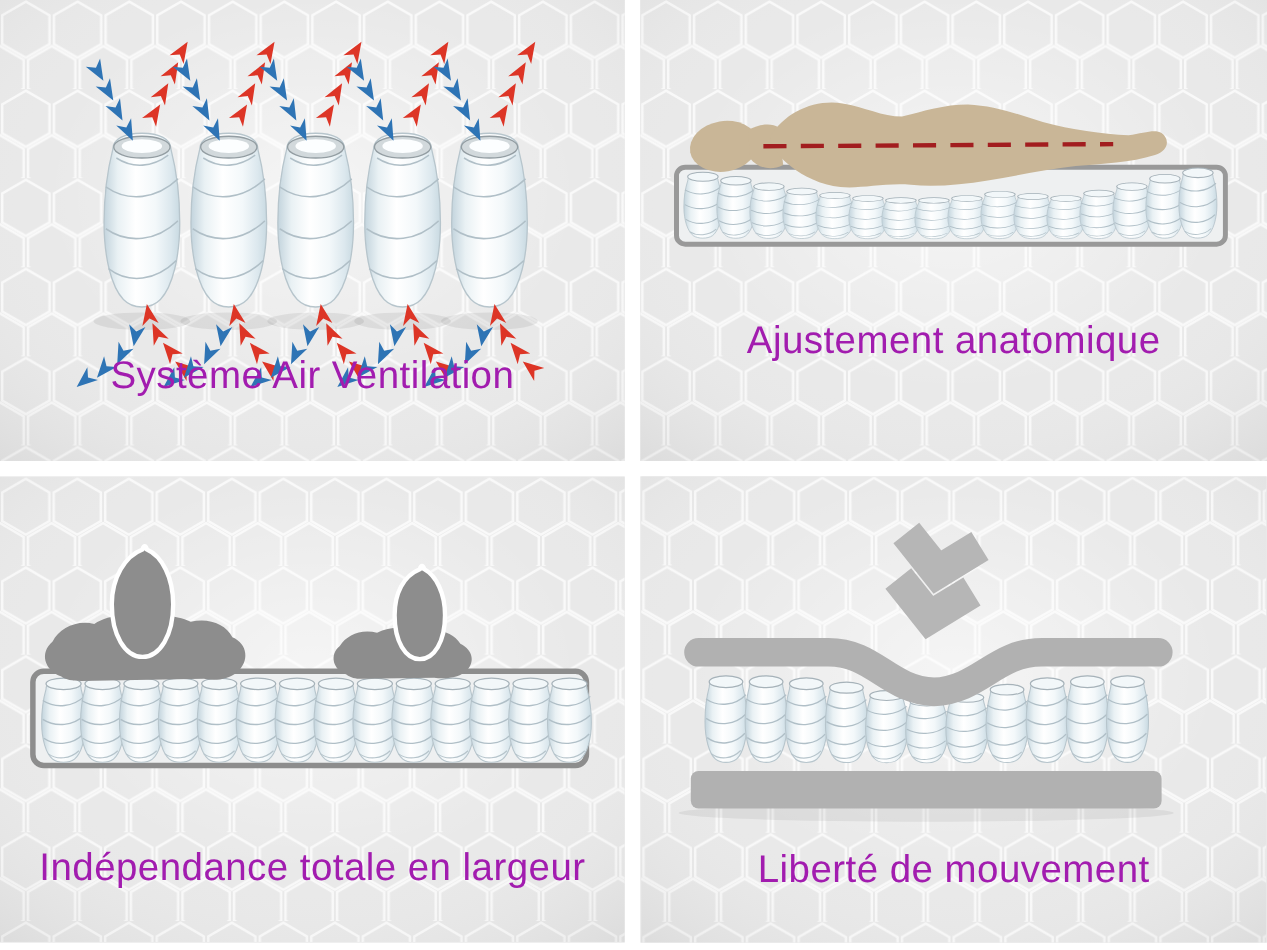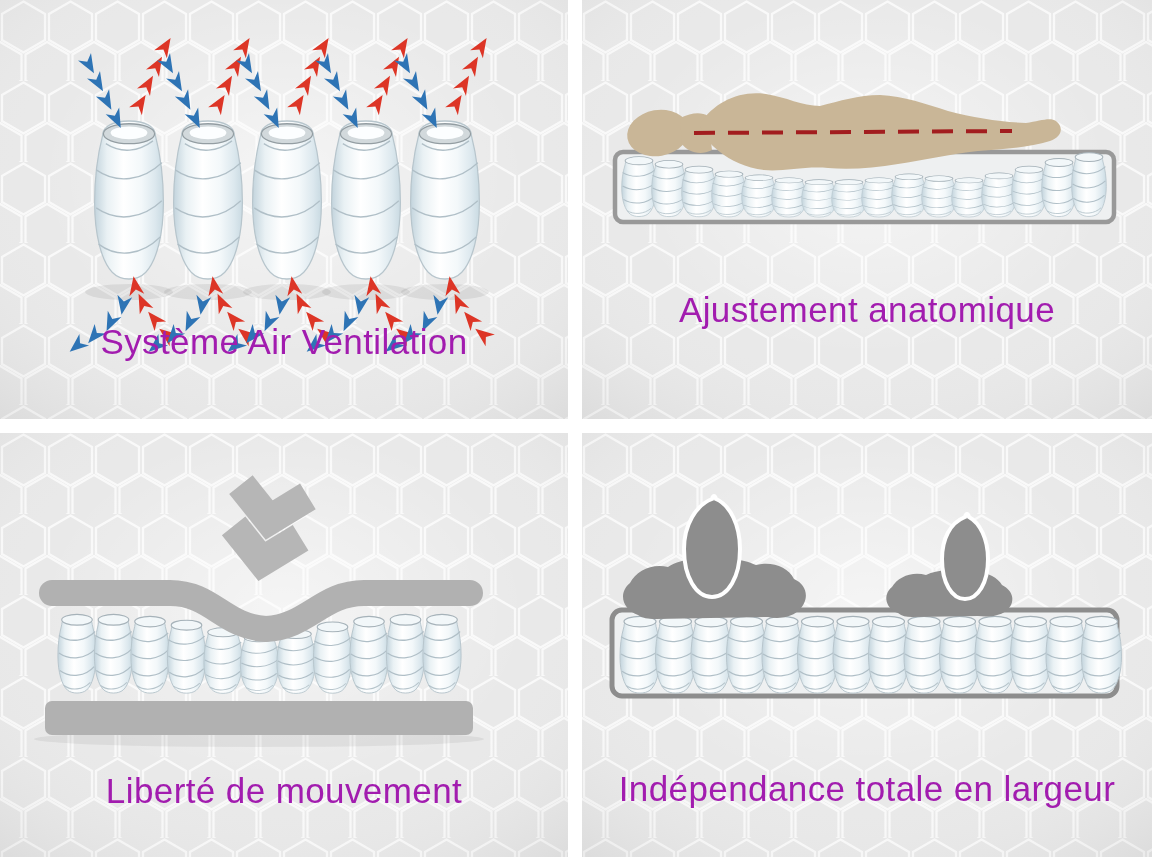--- a/index.html
+++ b/index.html
@@ -214,49 +214,20 @@
         <path d="M118,124 C132,102 158,90 184,94 C204,97 220,106 238,106 C258,101 276,95 298,95 C322,96 344,104 366,111 C392,118 420,122 444,123 C458,121 468,117 474,121 C482,127 480,137 468,141 C446,148 420,149 396,151 C368,154 342,160 316,164 C292,168 268,170 246,168 C222,166 200,172 182,170 C164,168 148,160 138,152 C128,144 120,136 118,124 Z"></path>
       </g>
       <line x1="112" y1="133" x2="430" y2="131" stroke="#a21d1f" stroke-width="4" stroke-dasharray="21 13"></line>
     </svg>
     <div class="caption c2">
       <span style="display:block">Ajustement anatomique</span>
     </div>
   </div>
 
   <div class="panel">
-    <svg class="art" viewBox="0 0 568 424">
-      <rect width="568" height="424" fill="#e9e9e9"></rect>
-      <rect width="568" height="424" fill="url(#hexpat)"></rect>
-      <rect width="568" height="424" fill="url(#vign)"></rect>
-      <g id="p3-springs">
-          <use href="#spring-sm" x="56" y="178" width="42" height="84"></use>
-          <use href="#spring-sm" x="92.5" y="178" width="42" height="84"></use>
-          <use href="#spring-sm" x="129" y="180" width="42" height="82"></use>
-          <use href="#spring-sm" x="165.5" y="184" width="42" height="78"></use>
-          <use href="#spring-sm" x="202" y="192" width="42" height="70"></use>
-          <use href="#spring-sm" x="238.5" y="198" width="42" height="64"></use>
-          <use href="#spring-sm" x="275" y="194" width="42" height="68"></use>
-          <use href="#spring-sm" x="311.5" y="186" width="42" height="76"></use>
-          <use href="#spring-sm" x="348" y="180" width="42" height="82"></use>
-          <use href="#spring-sm" x="384.5" y="178" width="42" height="84"></use>
-          <use href="#spring-sm" x="421" y="178" width="42" height="84"></use>
-        </g>
-      <path d="M52,160 L170,160 C212,160 224,194 266,196 C308,194 322,160 364,160 L470,160" fill="none" stroke="#b1b1b1" stroke-width="26" stroke-linecap="round"></path>
-      <ellipse cx="259" cy="306" rx="225" ry="8" fill="#000000" opacity="0.06"></ellipse>
-      <rect x="45" y="268" width="428" height="34" rx="7" fill="#b1b1b1"></rect>
-      <g transform="translate(300,62) rotate(100)" fill="none" stroke="#b6b6b6" stroke-width="30">
-        <path d="M0,-8 L30,26 L0,60"></path>
-        <path d="M42,-8 L72,26 L42,60"></path>
-      </g>
-    </svg>
-    <div class="caption c3">Liberté de mouvement</div>
-  </div>
-
-  <div class="panel">
     <svg class="art" viewBox="0 0 570 424">
       <rect width="570" height="424" fill="#e9e9e9"></rect>
       <rect width="570" height="424" fill="url(#hexpat)"></rect>
       <rect width="570" height="424" fill="url(#vign)"></rect>
       <rect x="30" y="177" width="505" height="86" rx="10" fill="#eef0f1" stroke="#8d8d8d" stroke-width="5"></rect>
       <g id="p4-springs">
           <use href="#spring-sm" x="36" y="180" width="44" height="82"></use>
           <use href="#spring-sm" x="71.5" y="180" width="44" height="82"></use>
           <use href="#spring-sm" x="107" y="180" width="44" height="82"></use>
           <use href="#spring-sm" x="142.5" y="180" width="44" height="82"></use>
@@ -276,13 +247,42 @@
         <path d="M130,66 C131,62 133,62 134,66 C148,72 158,92 158,116 C158,144 146,164 130,164 C114,164 102,144 102,116 C102,92 114,72 130,66 Z" fill="#8d8d8d" stroke="#ffffff" stroke-width="4"></path>
       </g>
       <g>
         <path d="M316,180 C304,176 300,162 310,154 C316,144 330,138 344,142 C356,136 372,136 384,142 C398,136 414,142 420,152 C432,158 434,170 424,178 C416,184 404,184 396,183 L330,184 C324,184 320,183 316,180 Z" fill="#8d8d8d"></path>
         <path d="M383,84 C384,80 386,80 387,84 C398,90 406,106 406,126 C406,150 396,166 383,166 C370,166 360,150 360,126 C360,106 368,90 383,84 Z" fill="#8d8d8d" stroke="#ffffff" stroke-width="4"></path>
       </g>
     </svg>
     <div class="caption c4">Indépendance totale en largeur</div>
   </div>
 
+  <div class="panel">
+    <svg class="art" viewBox="0 0 568 424">
+      <rect width="568" height="424" fill="#e9e9e9"></rect>
+      <rect width="568" height="424" fill="url(#hexpat)"></rect>
+      <rect width="568" height="424" fill="url(#vign)"></rect>
+      <g id="p3-springs">
+          <use href="#spring-sm" x="56" y="178" width="42" height="84"></use>
+          <use href="#spring-sm" x="92.5" y="178" width="42" height="84"></use>
+          <use href="#spring-sm" x="129" y="180" width="42" height="82"></use>
+          <use href="#spring-sm" x="165.5" y="184" width="42" height="78"></use>
+          <use href="#spring-sm" x="202" y="192" width="42" height="70"></use>
+          <use href="#spring-sm" x="238.5" y="198" width="42" height="64"></use>
+          <use href="#spring-sm" x="275" y="194" width="42" height="68"></use>
+          <use href="#spring-sm" x="311.5" y="186" width="42" height="76"></use>
+          <use href="#spring-sm" x="348" y="180" width="42" height="82"></use>
+          <use href="#spring-sm" x="384.5" y="178" width="42" height="84"></use>
+          <use href="#spring-sm" x="421" y="178" width="42" height="84"></use>
+        </g>
+      <path d="M52,160 L170,160 C212,160 224,194 266,196 C308,194 322,160 364,160 L470,160" fill="none" stroke="#b1b1b1" stroke-width="26" stroke-linecap="round"></path>
+      <ellipse cx="259" cy="306" rx="225" ry="8" fill="#000000" opacity="0.06"></ellipse>
+      <rect x="45" y="268" width="428" height="34" rx="7" fill="#b1b1b1"></rect>
+      <g transform="translate(300,62) rotate(100)" fill="none" stroke="#b6b6b6" stroke-width="30">
+        <path d="M0,-8 L30,26 L0,60"></path>
+        <path d="M42,-8 L72,26 L42,60"></path>
+      </g>
+    </svg>
+    <div class="caption c3">Liberté de mouvement</div>
+  </div>
+
 </div>
 
 </body></html>

